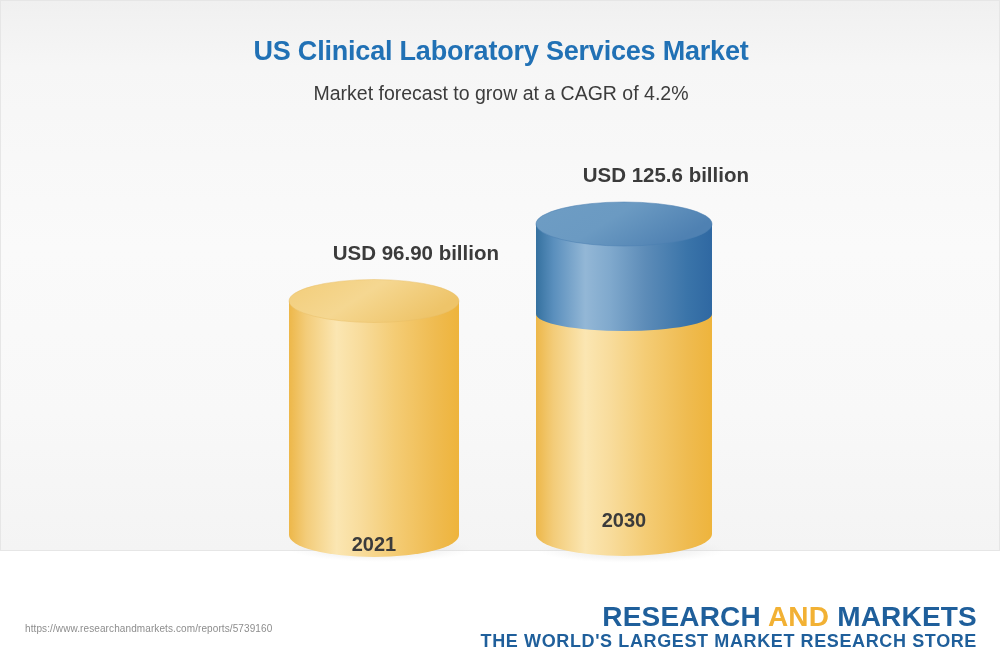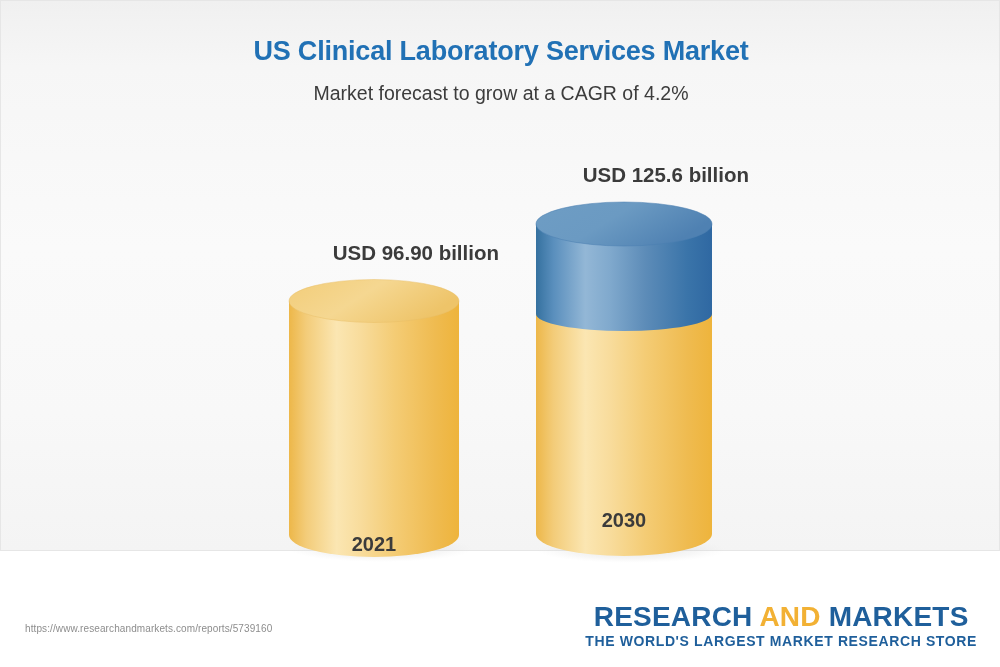--- a/index.html
+++ b/index.html
@@ -102,33 +102,33 @@
     font-size: 10px;
     color: #8d8d8d;
     letter-spacing: 0.1px;
     white-space: nowrap;
   }
 
   .brand {
     position: absolute;
     right: 22px;
     top: 601px;
-    text-align: center;
+    text-align: right;
   }
   .brand-name {
     font-size: 28px;
     font-weight: bold;
     color: #1f5f9b;
     letter-spacing: 0.2px;
     line-height: 30px;
     white-space: nowrap;
   }
   .brand-name .word-and { color: #f2b134; }
   .brand-tagline {
-    font-size: 14px;
+    font-size: 18px;
     font-weight: bold;
     color: #1f5f9b;
     letter-spacing: 0.62px;
     line-height: 16px;
     margin-top: 1px;
     white-space: nowrap;
   }
 </style>
 </head>
 <body>

